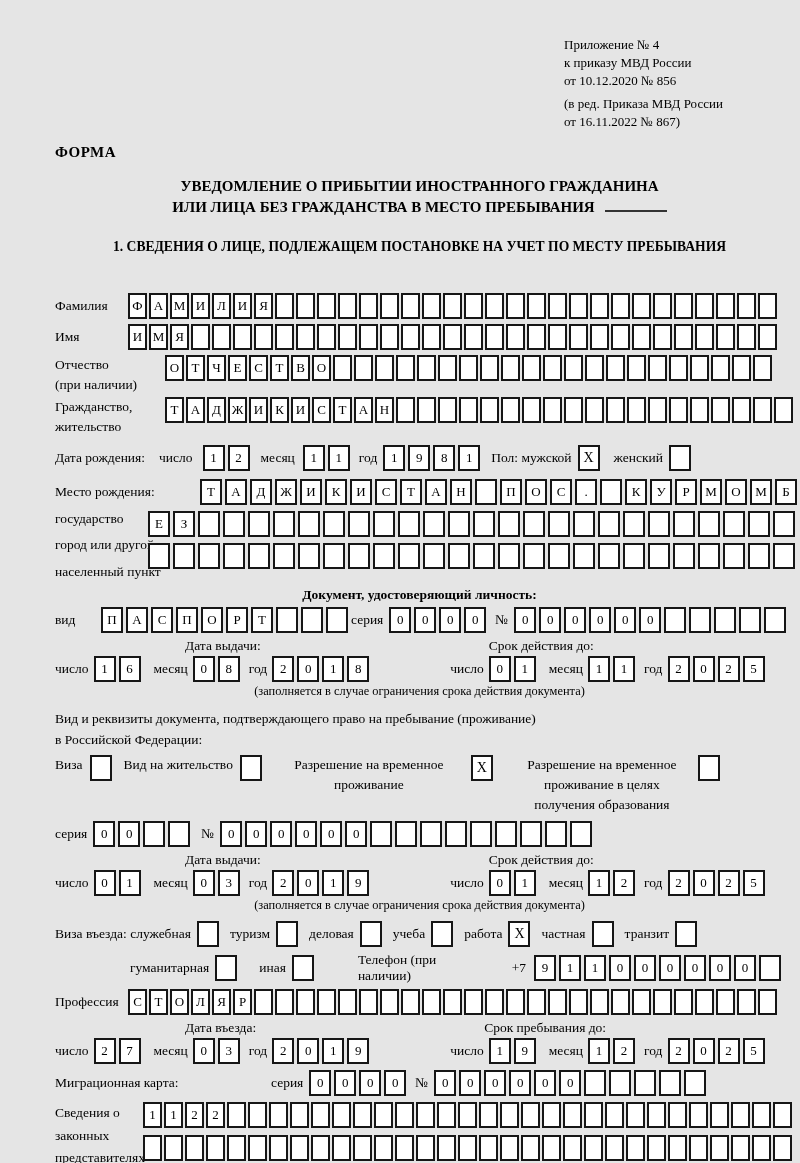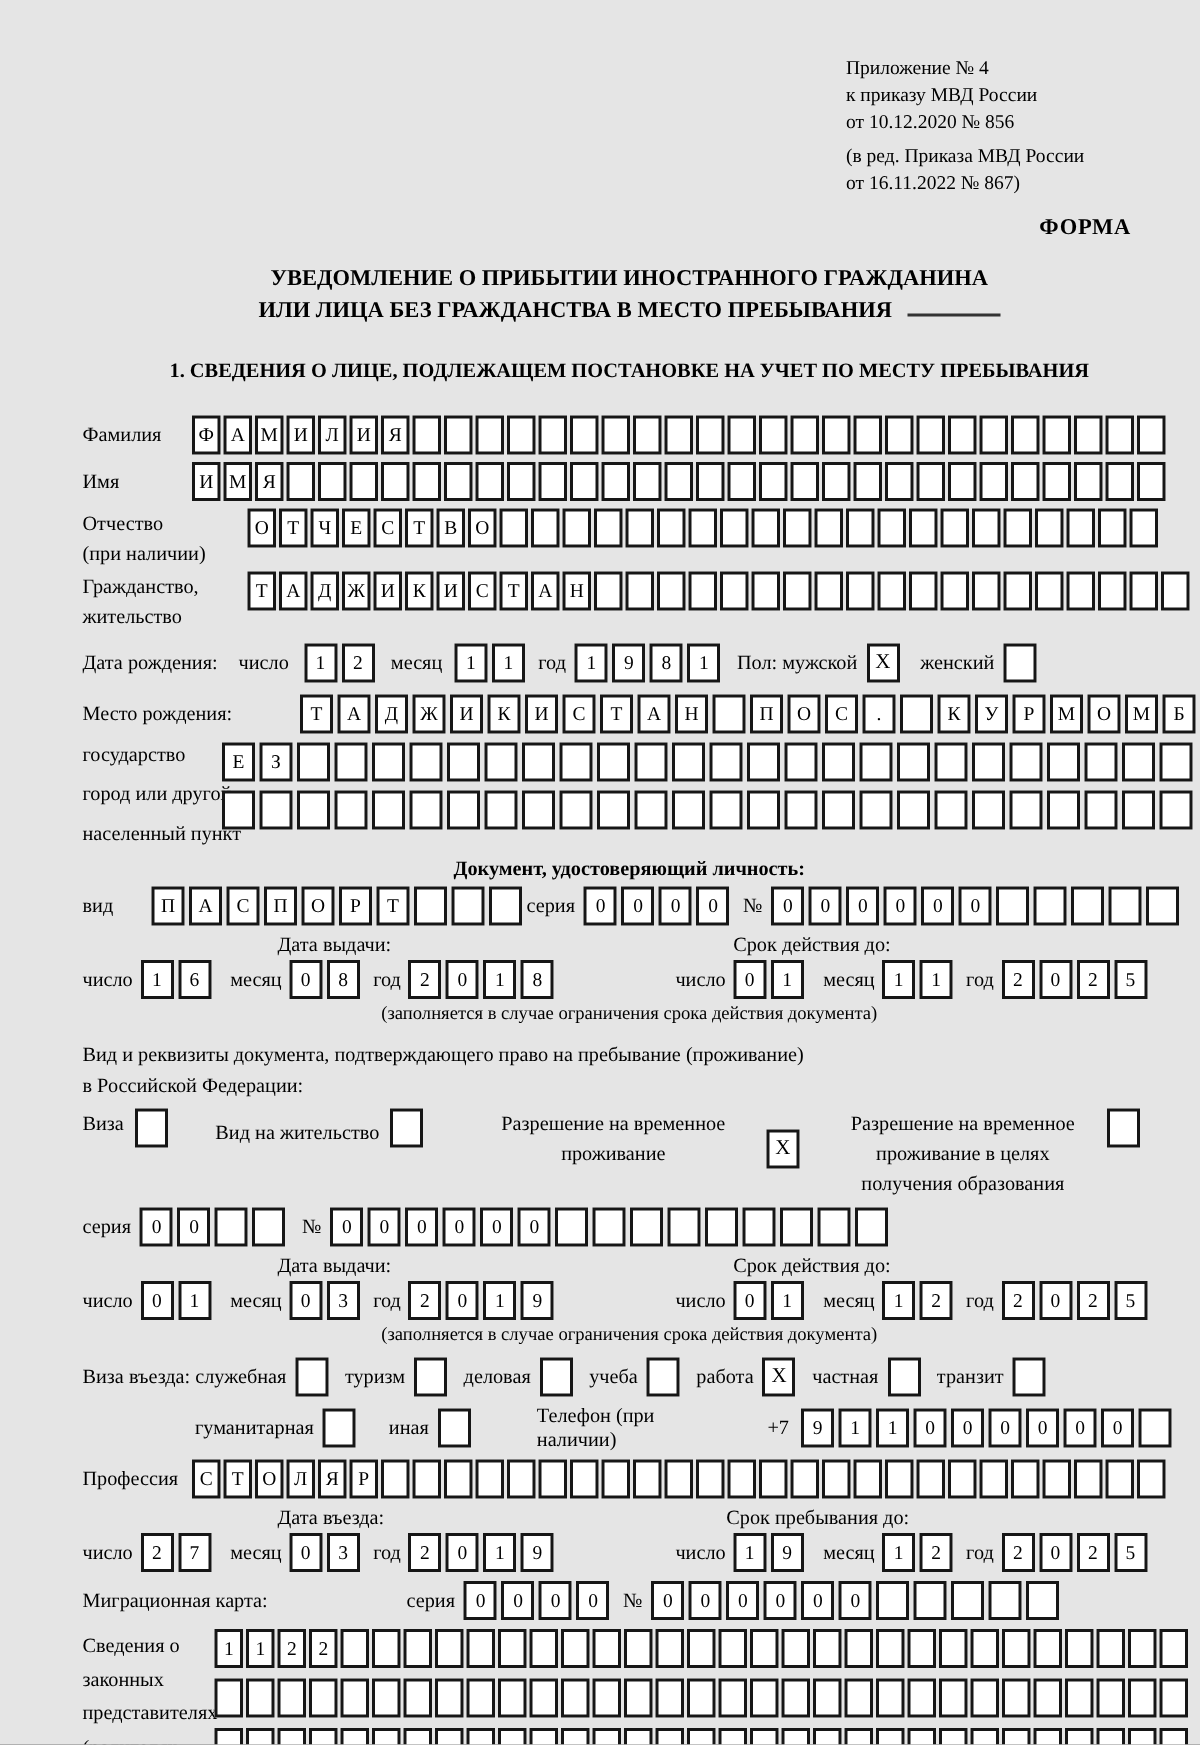--- a/index.html
+++ b/index.html
@@ -4,40 +4,40 @@
 <style>
   * { margin:0; padding:0; box-sizing:border-box; }
   html,body { background:#888; }
   .page {
     width:800px; height:1163px; margin:0 auto; background:#e5e5e5;
     font-family:"Liberation Serif","DejaVu Serif",serif; color:#000;
     padding:36px 16px 0 55px; overflow:hidden; position:relative;
   }
   .ref-block { width:195px; margin-left:auto; margin-right:25px; font-size:13px; line-height:18px; }
   .ref-block .ed { margin-top:5px; }
-  .forma { text-align:right; margin-right:30px; margin-top:13px; font-weight:bold; font-size:15px; letter-spacing:.5px; }
+  .forma { margin-right:30px; margin-top:13px; font-weight:bold; font-size:15px; letter-spacing:.5px; }
   .title { text-align:center; font-weight:bold; font-size:15px; line-height:21px; margin-top:15px; }
   .uline { display:inline-block; width:62px; border-bottom:2.5px solid #333; margin-left:10px; height:14px; }
   .sect { text-align:center; font-weight:bold; font-size:13.6px; margin-top:21px; }
 
   .frow { display:flex; align-items:center; }
   .frow.top { align-items:flex-start; }
   .lbl { font-size:13.5px; flex-shrink:0; line-height:20px; }
   .cells { display:flex; flex-wrap:nowrap; }
   .cell {
     width:19px; height:26px; border:2px solid #161616; margin-right:2px;
     display:inline-flex; align-items:center; justify-content:center;
     font-size:13px; flex-shrink:0; background:#fff;
   }
   .cells.big .cell { width:22px; margin-right:3px; }
   .cb {
     width:22px; height:26px; border:2px solid #161616; display:inline-flex;
     align-items:center; justify-content:center; font-size:14px; flex-shrink:0; background:#fff;
   }
-  .mt22 { margin-top:22px; } .mt8 { margin-top:8px; } .mt5 { margin-top:5px; }
+  .mt22 { margin-top:38px; } .mt8 { margin-top:8px; } .mt5 { margin-top:5px; }
   .mt4 { margin-top:4px; } .mt6 { margin-top:6px; } .mt2 { margin-top:2px;gap:20px; }
 
   .bp-block { display:flex; align-items:flex-start; margin-top:8px; }
   .bp-labels { width:93px; flex-shrink:0; font-size:13.5px; line-height:26.5px; white-space:nowrap; }
   .bp-rows .cells { margin-bottom:6px; }
   .bp-rows .r1 { margin-left:52px; }
 
   .center-head { text-align:center; font-weight:bold; font-size:13.5px; margin-top:2px; }
   .spacer { flex:1; }
   .slbl { font-size:13.5px; margin:0 6px 0 0; flex-shrink:0; }
@@ -47,21 +47,21 @@
   .daterow { margin-top:2px; }
   .dlbl { font-size:13.5px; margin-right:5px; flex-shrink:0; }
   .dlbl.right { margin-left:78px; }
   .note { text-align:center; font-size:12.4px; margin-top:2px; }
   .intro { font-size:13.5px; margin-top:9px; line-height:21px; }
 
   .opts { margin-top:5px; }
   .opt { display:flex; align-items:flex-start; }
   .opt .olbl { font-size:13.5px; line-height:20px; margin-right:7px; }
   .opt .wrap { text-align:center; }
-  .g30 { margin-left:32px;align-items:flex-end; } .g20 { margin-left:20px; }
+  .g30 { margin-left:12px; } .g20 { margin-left:20px; }
   .w190 { width:190px; } .w180 { width:178px; }
 
   .purpose { margin-top:8px; }
   .purpose .plbl { font-size:13.5px; margin-right:6px; flex-shrink:0; }
   .purpose .cb { margin-right:11px; }
   .hum { margin-top:5px; margin-left:75px; }
   .hum .plbl { font-size:13.5px; margin-right:6px; }
   .hum .cb { margin-right:22px; }
   .phone-lbl { font-size:13.5px; margin-left:22px; }
   .pfx { font-size:13.5px; margin:0 8px 0 28px; }

